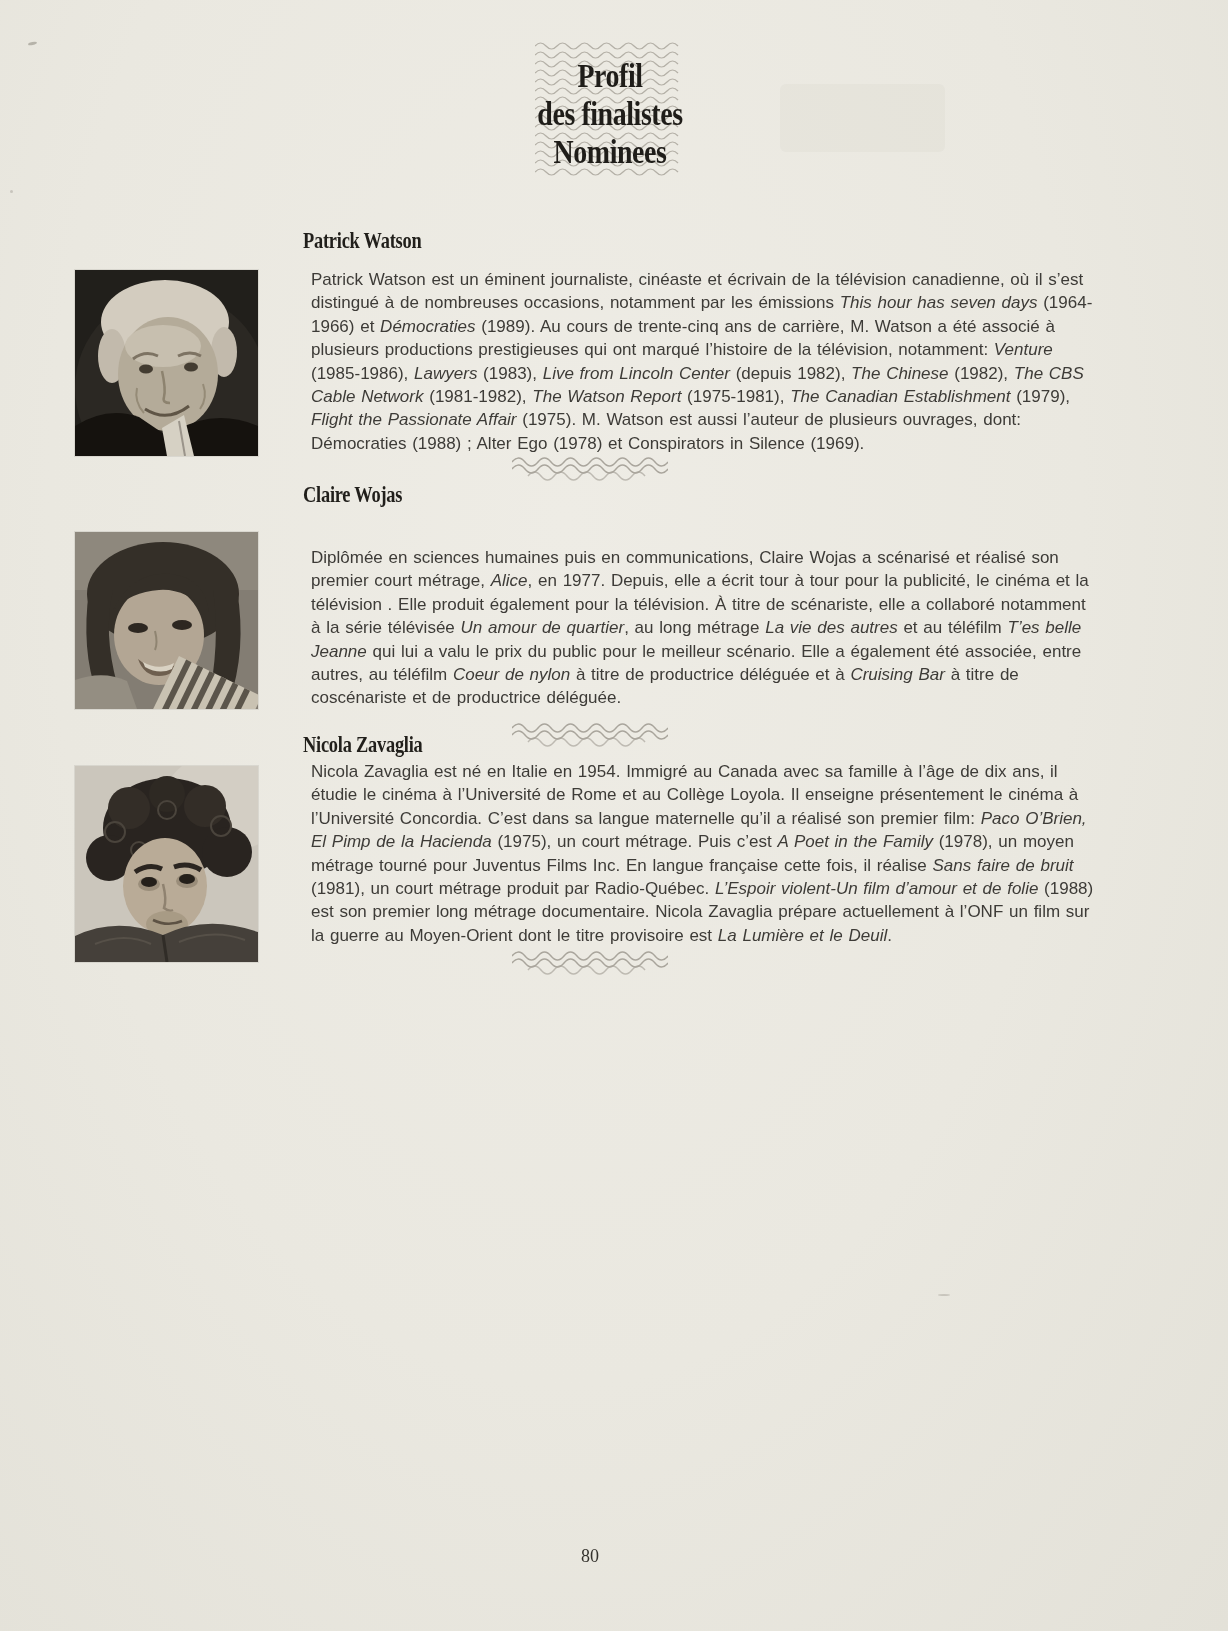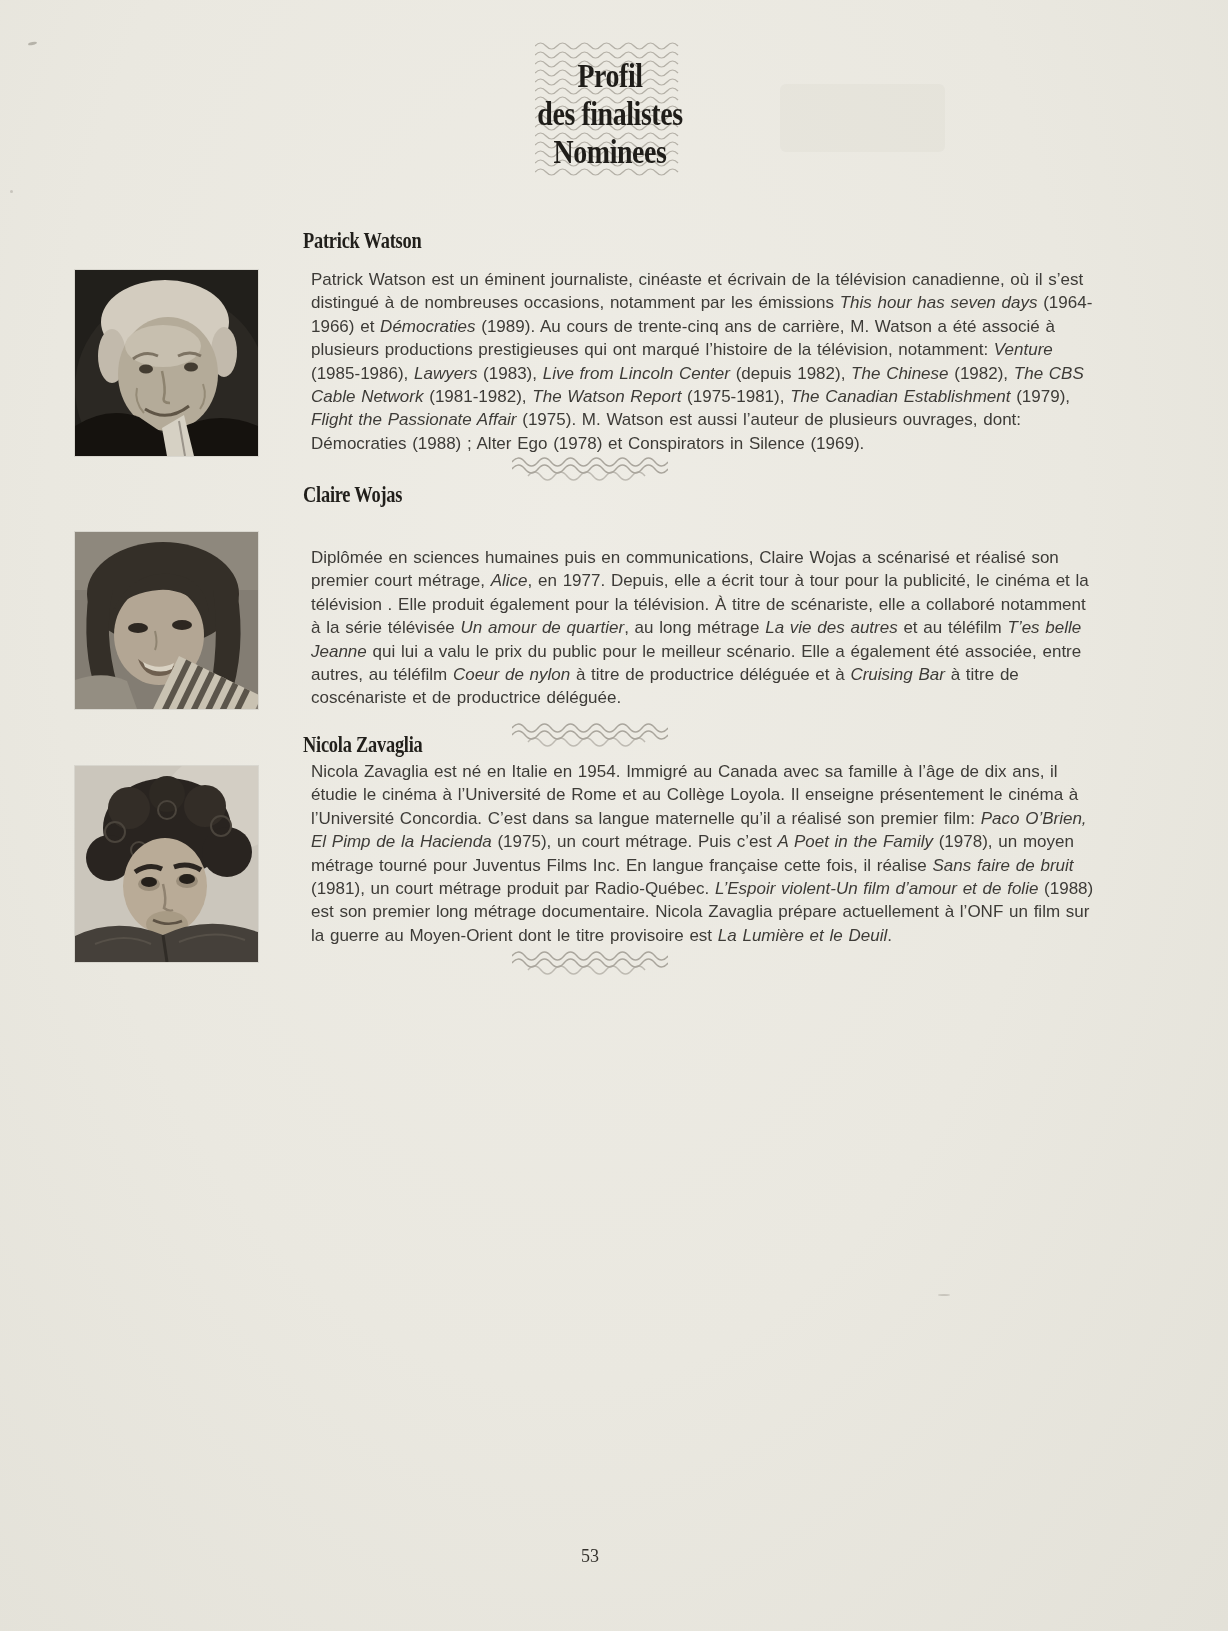--- a/index.html
+++ b/index.html
@@ -206,15 +206,15 @@
     </div>
     <h2 class="profile-name name-3">Nicola Zavaglia</h2>
     <p class="bio bio-3"><span>Nicola Zavaglia est né en Italie en 1954. Immigré au Canada avec sa famille à l’âge de dix ans, il étudie le cinéma à l’Université de Rome et au Collège Loyola. Il enseigne présentement le cinéma à l’Université Concordia. C’est dans sa langue maternelle qu’il a réalisé son premier film: </span><i>Paco O’Brien, El Pimp de la Hacienda</i><span> (1975), un court métrage. Puis c’est </span><i>A Poet in the Family</i><span> (1978), un moyen métrage tourné pour Juventus Films Inc. En langue française cette fois, il réalise </span><i>Sans faire de bruit</i><span> (1981), un court métrage produit par Radio-Québec. </span><i>L’Espoir violent-Un film d’amour et de folie</i><span> (1988) est son premier long métrage documentaire. Nicola Zavaglia prépare actuellement à l’ONF un film sur la guerre au Moyen-Orient dont le titre provisoire est </span><i>La Lumière et le Deuil</i><span>.</span></p>
   </section>
   <svg class="divider divider-3" viewBox="0 0 156 26">
     <path fill="none" stroke="#a9a59c" stroke-width="1.5" d="M0,6 q6.5,-8 13,0 t13,0 t13,0 t13,0 t13,0 t13,0 t13,0 t13,0 t13,0 t13,0 t13,0 t13,0
          M0,13 q6.5,-8 13,0 t13,0 t13,0 t13,0 t13,0 t13,0 t13,0 t13,0 t13,0 t13,0 t13,0 t13,0"></path>
     <path fill="none" stroke="#a9a59c" stroke-width="1.5" opacity="0.7" d="M16,20 q6.5,-8 13,0 t13,0 t13,0 t13,0 t13,0 t13,0 t13,0 t13,0 t13,0"></path>
   </svg>
 
-  <div class="page-number">53</div>
+  <div class="page-number">80</div>
 
 </div>
 
 </body></html>

